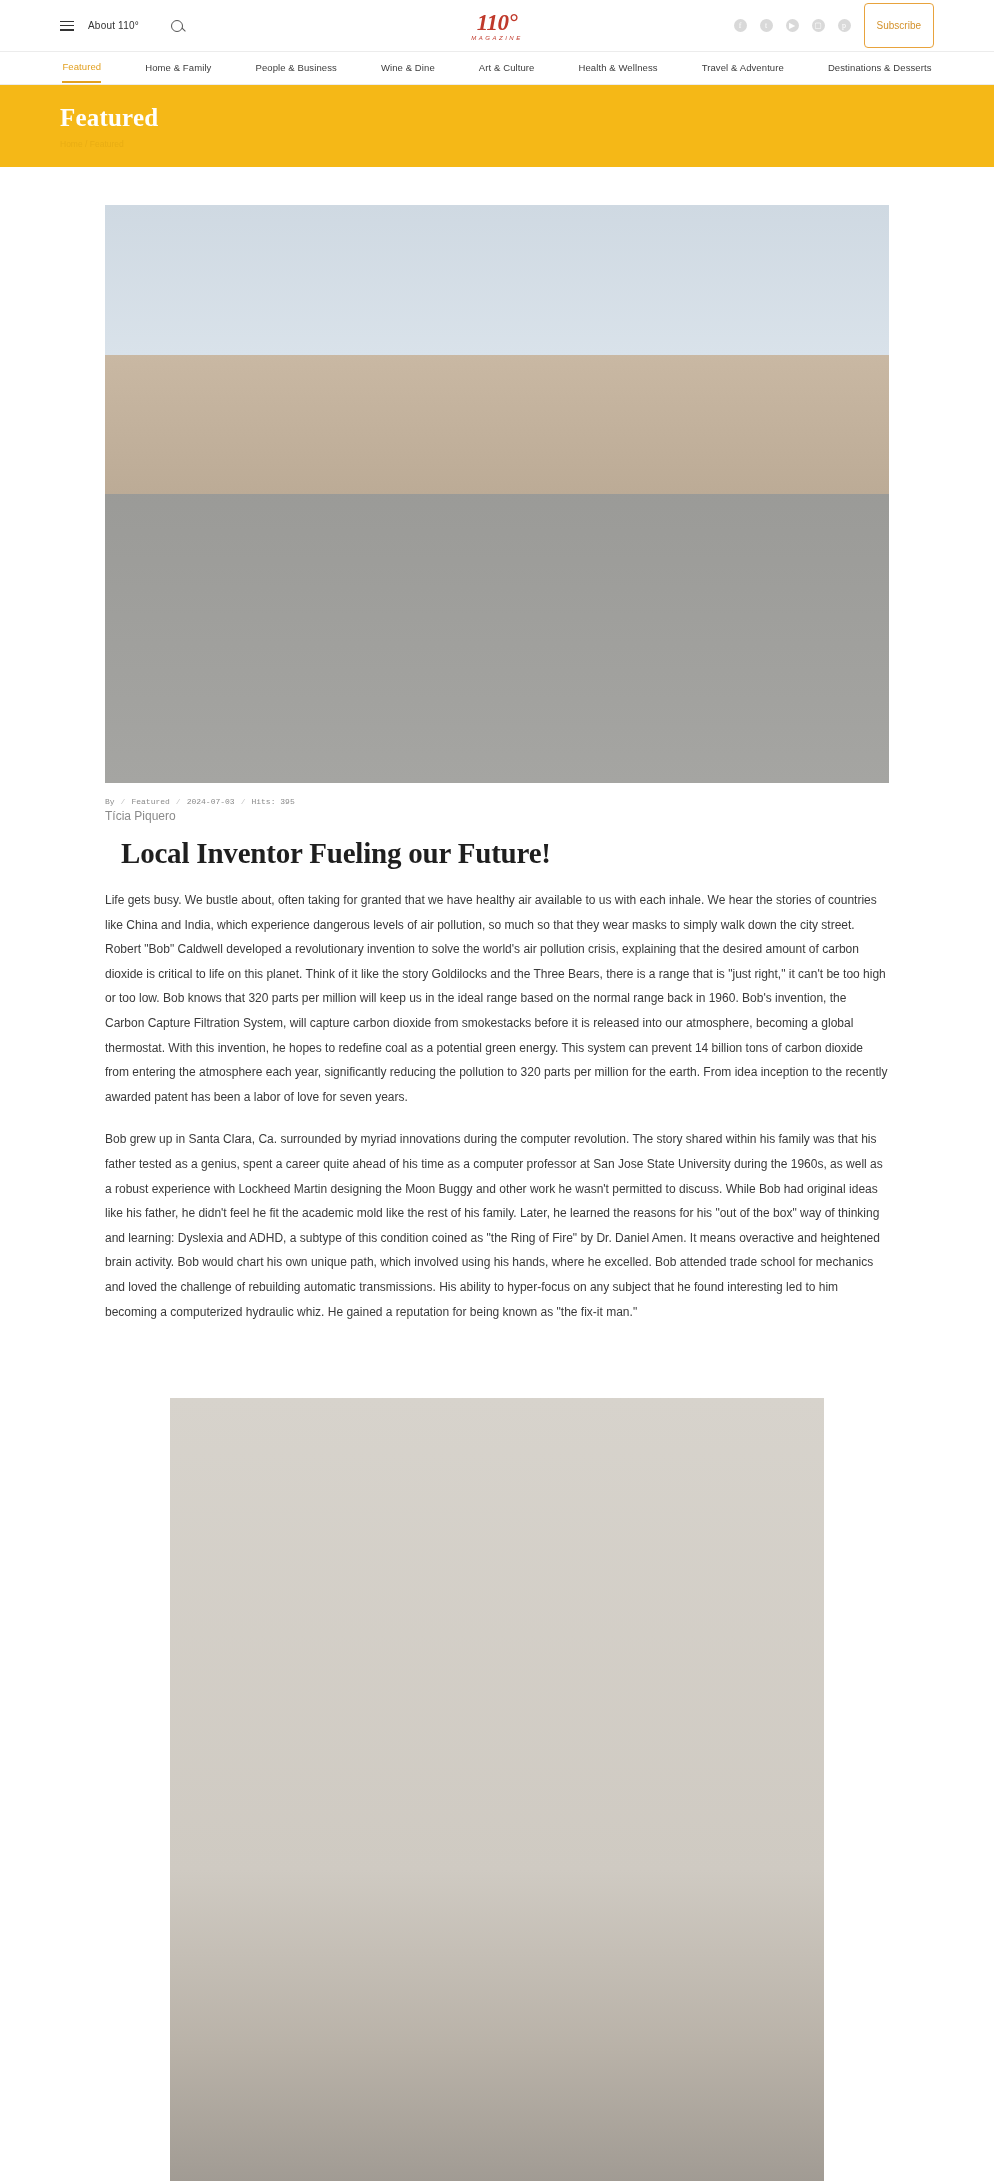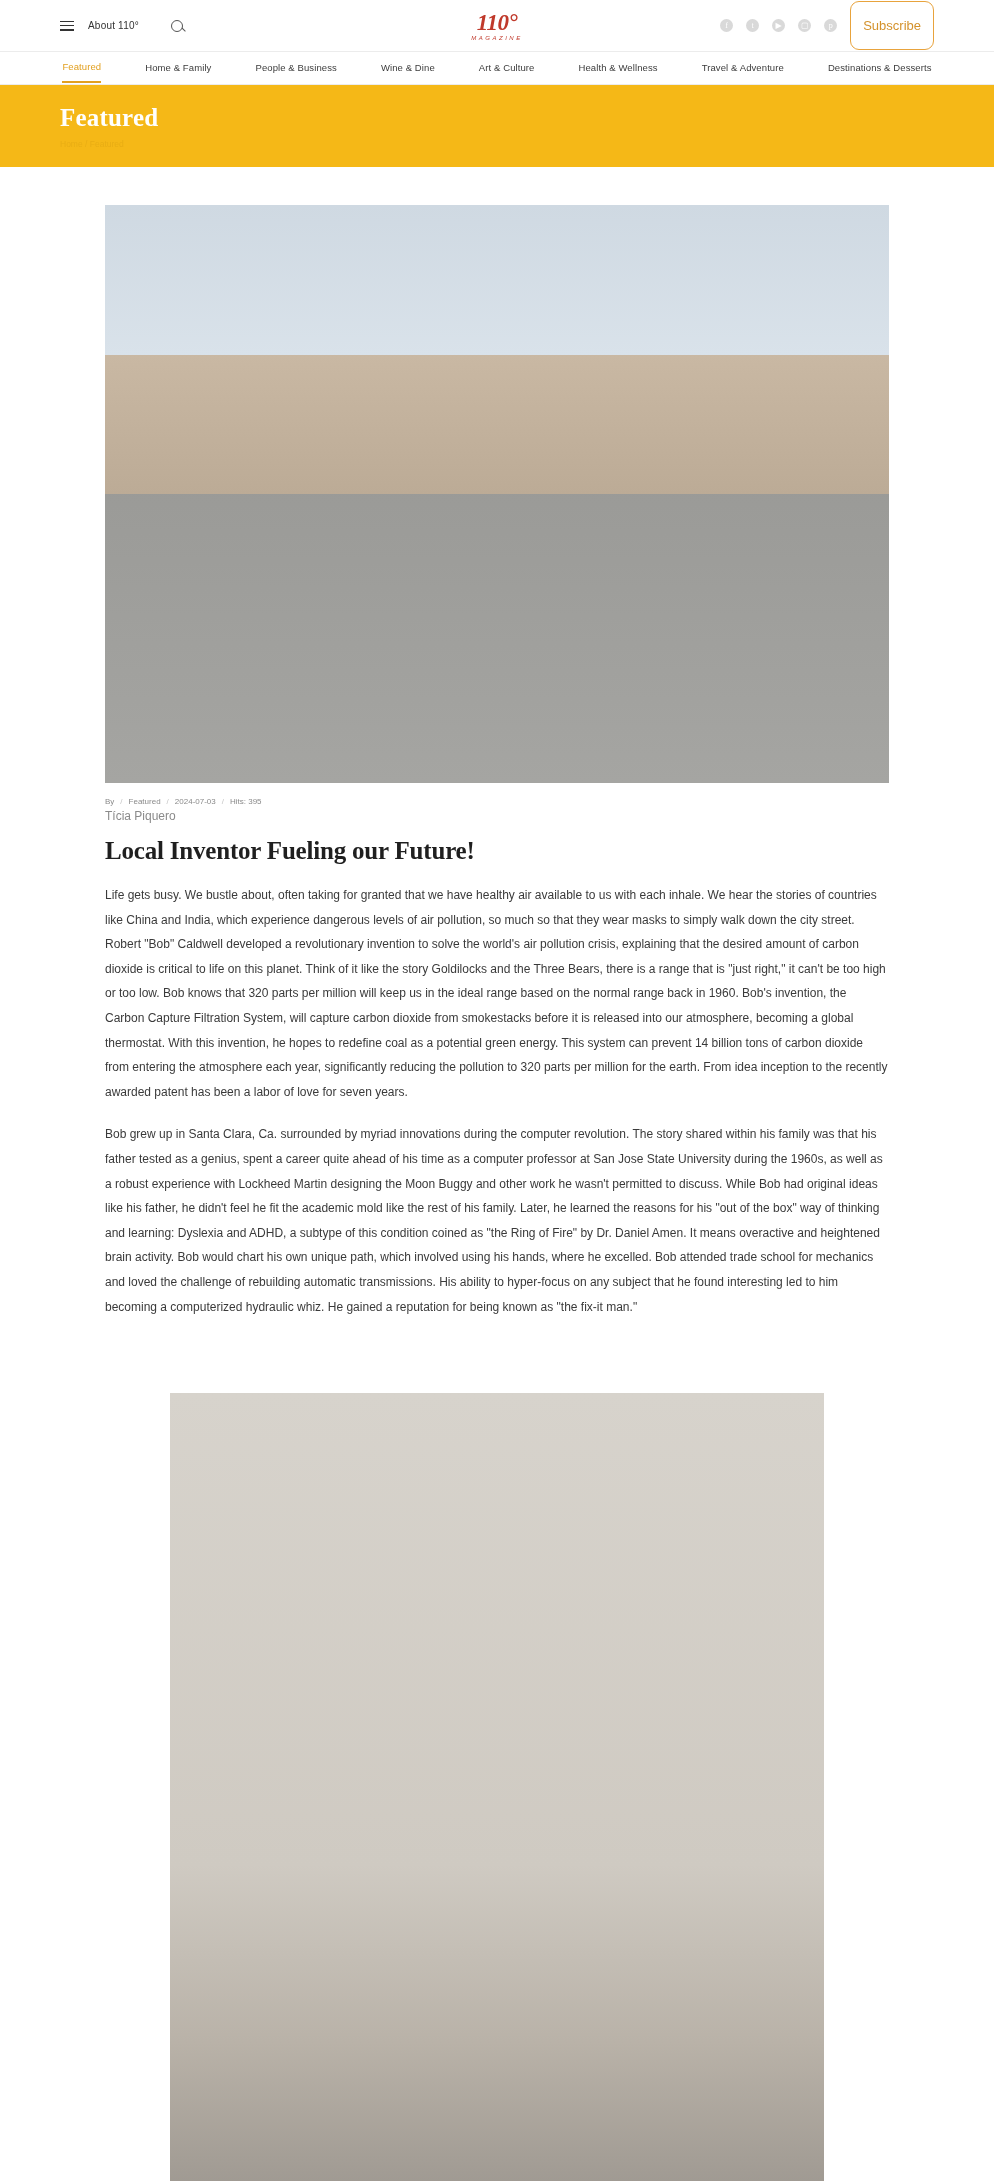--- a/index.html
+++ b/index.html
@@ -86,22 +86,22 @@
     background: #d9d9d9;
     color: #fff;
     font-size: 8px;
     display: flex; align-items: center; justify-content: center;
     cursor: pointer;
     font-family: "Liberation Serif", serif;
   }
   .subscribe {
     border: 1px solid #e8a33d;
     color: #d4922c;
-    border-radius: 9px;
-    font-size: 13px;
+    border-radius: 4px;
+    font-size: 10px;
     padding: 16px 12px;
     cursor: pointer;
     background: #fff;
     white-space: nowrap;
   }
 
   
   .nav {
     height: 33px;
     display: flex;
@@ -181,35 +181,36 @@
   }
 
   .meta {
     margin-top: 14px;
     font-size: 8px;
     color: #8a8a8a;
     display: flex;
     align-items: baseline;
     gap: 6px;
     flex-wrap: wrap;
+    font-family: Liberation Mono, monospace;
   }
   .meta .sep { color: #c4c4c4; }
   .meta a { color: #8a8a8a; text-decoration: none; cursor: pointer; }
   .author {
     font-size: 12px;
     color: #8a8a8a;
     margin-top: 3px;
   }
 
   h2.title {
     font-family: "Liberation Serif", serif;
-    font-size: 25px;
+    font-size: 29px;
     font-weight: bold;
     color: #1f1f1f;
-    margin: 14px 0 0;
+    margin: 14px 16px 0;
     letter-spacing: -0.2px;
   }
 
   .body p {
     font-size: 12px;
     line-height: 2.05;
     color: #3a3a3a;
     margin: 18px 0 0;
     text-align: left;
   }

